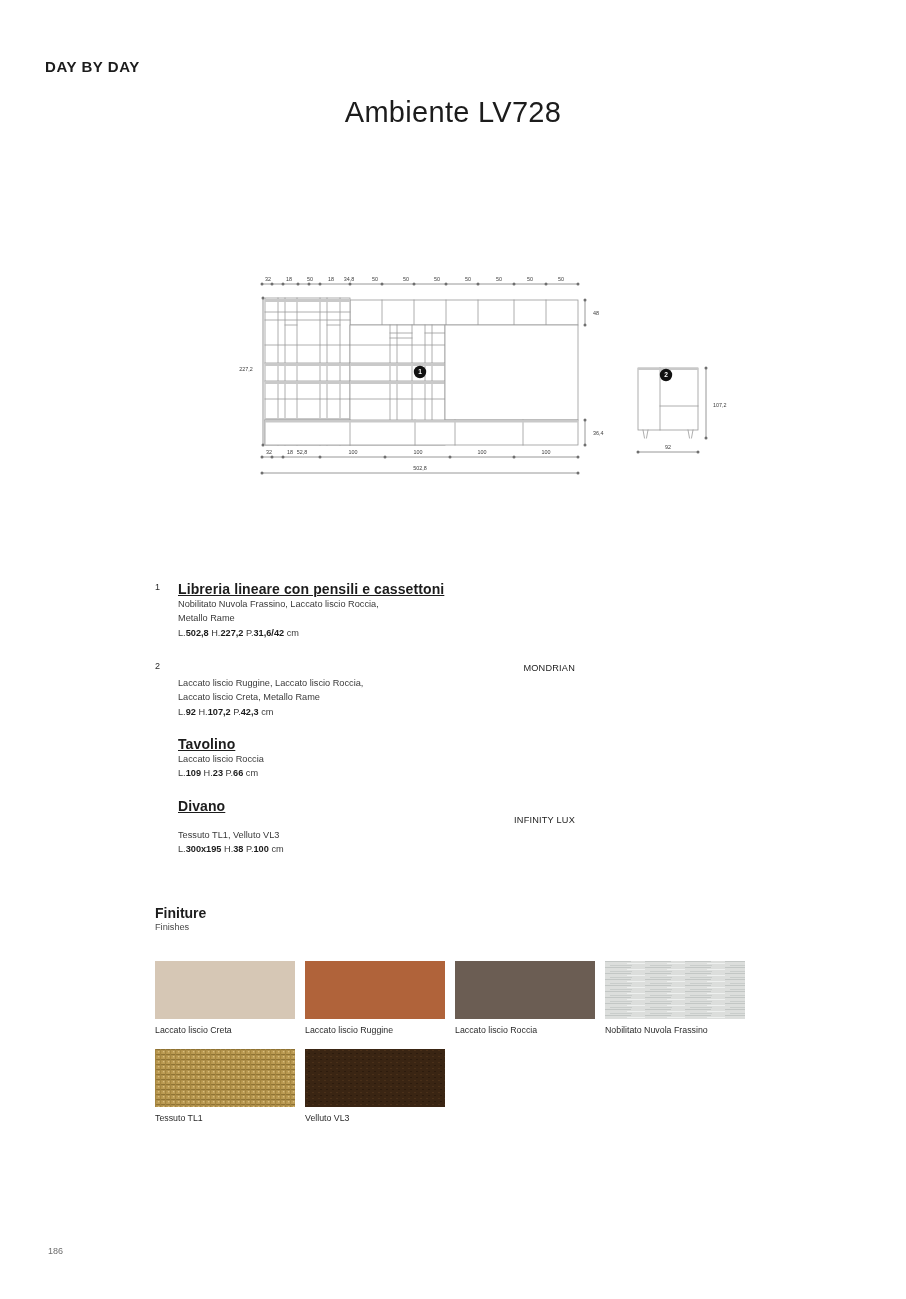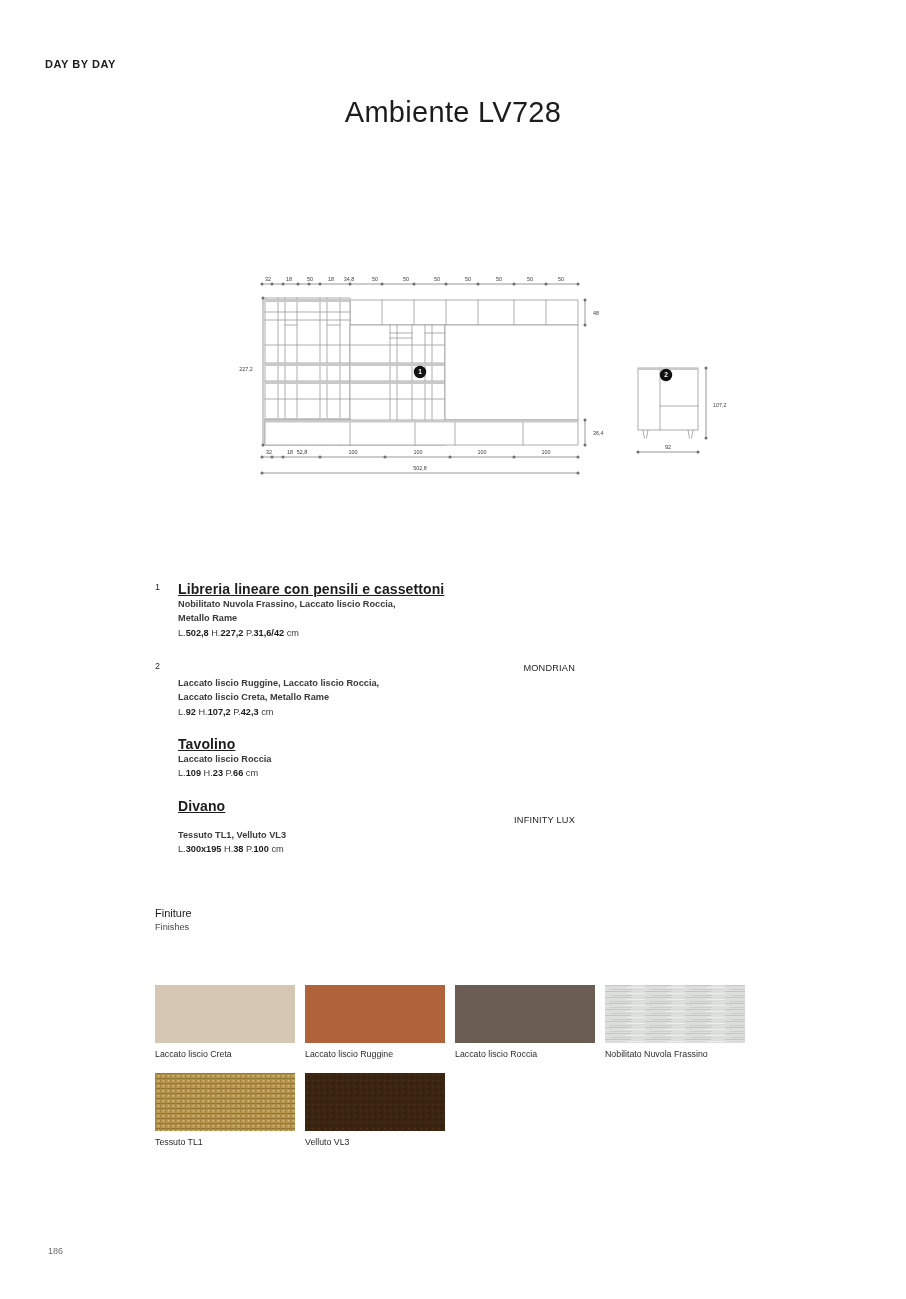--- a/index.html
+++ b/index.html
@@ -14,21 +14,21 @@
     font-family: "Liberation Sans", sans-serif;
     color: #2b2b2b;
     overflow: hidden;
   }
 
   
   .brand {
     position: absolute;
     left: 45px;
     top: 58px;
-    font-size: 11px;
+    font-size: 15px;
     font-weight: bold;
     letter-spacing: 0.55px;
     color: #1c1c1c;
   }
   .page-title {
     position: absolute;
     left: 0;
     right: 0;
     top: 96px;
     text-align: center;
@@ -83,53 +83,51 @@
     font-weight: normal;
     line-height: 14.5px;
     letter-spacing: 0.2px;
     color: #1c1c1c;
     text-align: right;
   }
   .item-desc {
     font-size: 9.2px;
     line-height: 14.5px;
     color: #3a3a3a;
-    font-weight: bold;
   }
   .item-dims {
     font-size: 9.2px;
     line-height: 14.5px;
     color: #3a3a3a;
   }
   .item-dims b { font-weight: bold; color: #1c1c1c; }
   .sub-block { margin-top: 18px; }
 
   
   .finiture-head {
     position: absolute;
     left: 155px;
     top: 906px;
   }
   .finiture-it {
-    font-size: 11px;
-    font-weight: normal;
+    font-size: 14px;
+    font-weight: bold;
     line-height: 14px;
     color: #1c1c1c;
   }
   .finiture-en {
     font-size: 9.2px;
     line-height: 14px;
     color: #4a4a4a;
   }
   .swatch-grid {
     position: absolute;
     left: 155px;
     top: 961px;
     width: 600px;
-    margin-top: 24px;
   }
   .swatch-row {
     display: flex;
     gap: 10px;
     margin-bottom: 12px;
   }
   .swatch-cell { width: 140px; }
   .swatch-chip {
     width: 140px;
     height: 58px;

